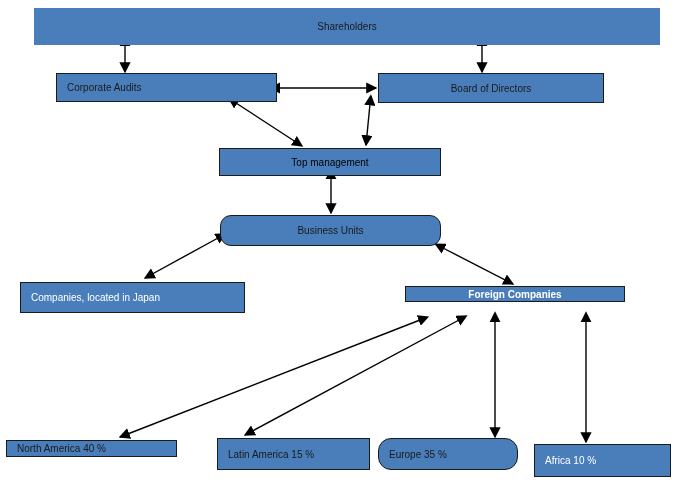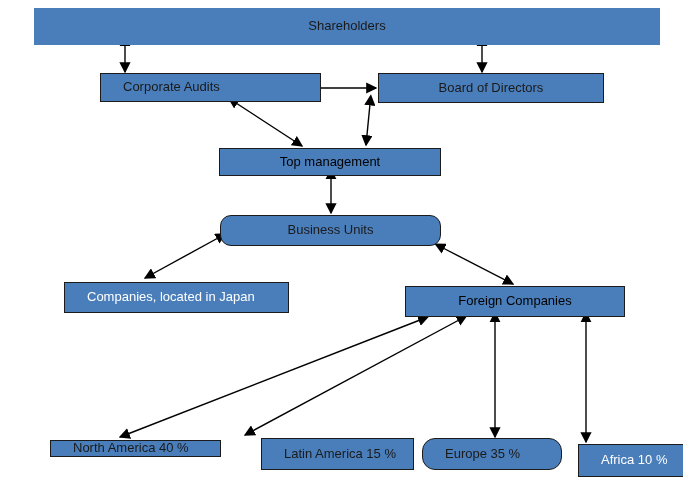--- a/index.html
+++ b/index.html
@@ -22,28 +22,28 @@
     width: 683px;
     height: 483px;
     pointer-events: none;
   }
   .node {
     position: absolute;
     box-sizing: border-box;
     background: #4a7ebb;
     border: 1px solid #1b1b1b;
     color: #1a1a1a;
-    font-size: 13px;
+    font-size: 10px;
     line-height: 1.1;
     display: flex;
     align-items: center;
     white-space: nowrap;
   }
   .node.center { justify-content: center; }
-  .node.left   { justify-content: flex-start; padding-left: 22px; margin-left: 44px; }
+  .node.left   { justify-content: flex-start; padding-left: 10px; }
   .node.noborder { border: none; }
 </style>
 </head>
 <body>
 
 <div id="canvas">
   <svg id="arrow-layer" viewBox="0 0 683 483" xmlns="http://www.w3.org/2000/svg">
     <defs>
       <marker id="ah-end" markerWidth="8" markerHeight="8" refX="7" refY="4" orient="auto" markerUnits="strokeWidth">
         <path d="M0,0 L8,4 L0,8 z" fill="#000000"></path>
@@ -67,19 +67,19 @@
         <line x1="586" y1="321" x2="586" y2="442" stroke="#000000" stroke-width="1.4" marker-end="url(#ah-end)" marker-start="url(#ah-start)"></line>
       </g>
   </svg>
   <div id="nodes-group">
       <div class="node center noborder" style="left: 34px; top: 8px; width: 626px; height: 37px; background: rgb(74, 126, 187); color: rgb(26, 26, 26);">Shareholders</div>
       <div class="node left" style="left: 56px; top: 73px; width: 221px; height: 29px; background: rgb(74, 126, 187); color: rgb(26, 26, 26); border-color: rgb(27, 27, 27);">Corporate Audits</div>
       <div class="node center" style="left: 378px; top: 73px; width: 226px; height: 30px; background: rgb(74, 126, 187); color: rgb(26, 26, 26); border-color: rgb(27, 27, 27);">Board of Directors</div>
       <div class="node center" style="left: 219px; top: 148px; width: 222px; height: 28px; background: rgb(74, 126, 187); color: #000000; border-color: rgb(27, 27, 27);">Top management</div>
       <div class="node center" style="left: 220px; top: 215px; width: 221px; height: 31px; background: rgb(74, 126, 187); color: rgb(26, 26, 26); border-color: rgb(27, 27, 27); border-radius: 11px;">Business Units</div>
       <div class="node left" style="left: 20px; top: 282px; width: 225px; height: 31px; background: rgb(74, 126, 187); color: #ffffff; border-color: rgb(27, 27, 27);">Companies, located in Japan</div>
-      <div class="node center" style="left: 405px; top: 286px; width: 220px; height: 31px; background: rgb(74, 126, 187); color: #000000; border-color: rgb(27, 27, 27);">Foreign Companies</div>
+      <div class="node center" style="left: 405px; top: 286px; width: 220px; height: 16px; background: rgb(74, 126, 187); color: #ffffff; border-color: rgb(27, 27, 27); font-weight: bold;">Foreign Companies</div>
       <div class="node left" style="left: 6px; top: 440px; width: 171px; height: 17px; background: rgb(74, 126, 187); color: rgb(26, 26, 26); border-color: rgb(27, 27, 27);">North America 40 %</div>
       <div class="node left" style="left: 217px; top: 438px; width: 153px; height: 32px; background: rgb(74, 126, 187); color: rgb(26, 26, 26); border-color: rgb(27, 27, 27); text-align: right;">Latin America 15 %</div>
       <div class="node left" style="left: 378px; top: 438px; width: 140px; height: 32px; background: rgb(74, 126, 187); color: rgb(26, 26, 26); border-color: rgb(27, 27, 27); border-radius: 13px;">Europe 35 %</div>
       <div class="node left" style="left: 534px; top: 444px; width: 137px; height: 33px; background: rgb(74, 126, 187); color: #ffffff; border-color: rgb(27, 27, 27);">Africa 10 %</div>
     </div>
 </div>
 
 </body></html>

